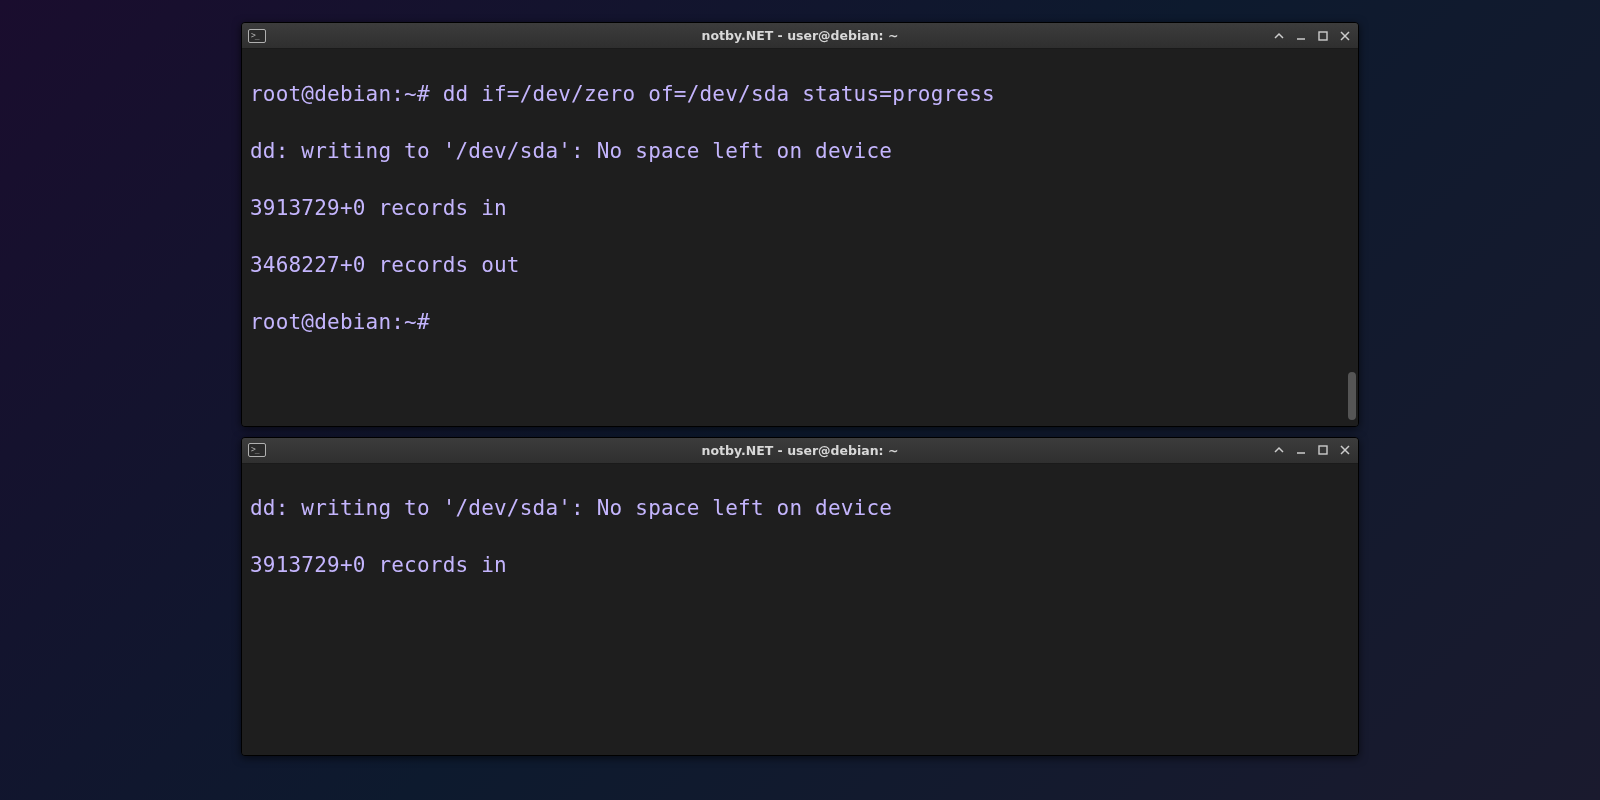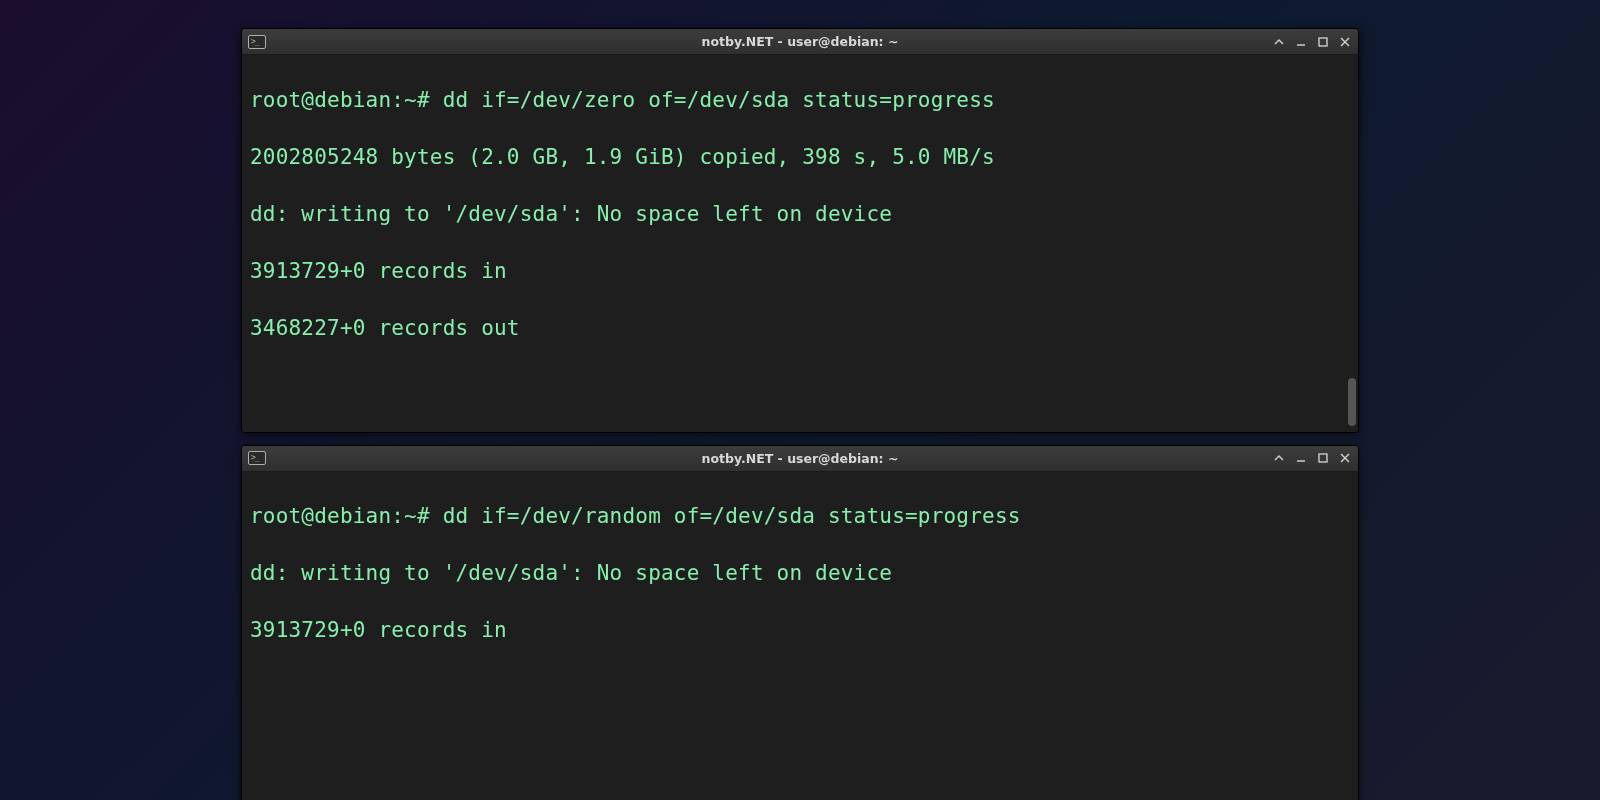--- a/index.html
+++ b/index.html
@@ -6,21 +6,21 @@
     body {
       width: 1600px;
       height: 800px;
       background: linear-gradient(135deg, #1a0d2e 0%, #0d1a2e 50%, #1a1a2e 100%);
       font-family: "DejaVu Sans Mono", "Liberation Mono", Consolas, monospace;
       overflow: hidden;
       padding-top: 16px;
     }
     .terminal-window {
       width: 1118px;
-      margin: 12px auto 10px auto;
+      margin: 6px auto 10px auto;
       background: #1e1e1e;
       border: 1px solid #000;
       border-radius: 4px;
       box-shadow: 0 2px 8px rgba(0,0,0,0.6);
       overflow: hidden;
     }
     .titlebar {
       height: 26px;
       background: linear-gradient(to bottom, #3c3c3c, #2f2f2f);
       border-bottom: 1px solid #1a1a1a;
@@ -68,21 +68,21 @@
       height: 14px;
       color: #d0d0d0;
       cursor: pointer;
       display: flex;
       align-items: center;
       justify-content: center;
     }
     .ctrl svg { width: 12px; height: 12px; display: block; }
     .terminal-body {
       background: #1e1e1e;
-      color: #86efac;
+      color: #c4b5fd;
       font-size: 21px;
       line-height: 28.5px;
       padding: 2px 8px 4px 8px;
       white-space: pre;
       position: relative;
       letter-spacing: 0.2px;
     }
     .scrollbar-track {
       position: absolute;
       right: 2px;
@@ -119,24 +119,24 @@
         </div>
       <div class="ctrl">
           <svg viewBox="0 0 12 12">
             <path d="M2 2 L10 10 M10 2 L2 10" stroke="#ccc" stroke-width="1.5"></path>
           </svg>
         </div>
     </div>
   </div>
   <div class="terminal-body">
 <span class="term-line">root@debian:~# dd if=/dev/zero of=/dev/sda status=progress</span>
-<span class="term-line">2002805248 bytes (2.0 GB, 1.9 GiB) copied, 398 s, 5.0 MB/s</span>
 <span class="term-line">dd: writing to '/dev/sda': No space left on device</span>
 <span class="term-line">3913729+0 records in</span>
 <span class="term-line">3468227+0 records out</span>
+<span class="term-line">root@debian:~#</span>
 <div class="scrollbar-track"></div>
   </div>
 </div>
 
 <div class="terminal-window">
   <div class="titlebar">
     <div class="window-icon"></div>
     <div class="title-text">notby.NET - user@debian: ~</div>
     <div class="window-controls">
       <div class="ctrl">
@@ -155,21 +155,20 @@
           </svg>
         </div>
       <div class="ctrl">
           <svg viewBox="0 0 12 12">
             <path d="M2 2 L10 10 M10 2 L2 10" stroke="#ccc" stroke-width="1.5"></path>
           </svg>
         </div>
     </div>
   </div>
   <div class="terminal-body">
-<span class="term-line">root@debian:~# dd if=/dev/random of=/dev/sda status=progress</span>
 <span class="term-line">dd: writing to '/dev/sda': No space left on device</span>
 <span class="term-line">3913729+0 records in</span>
 
 
 
 
   </div>
 </div>
 
 </body></html>

